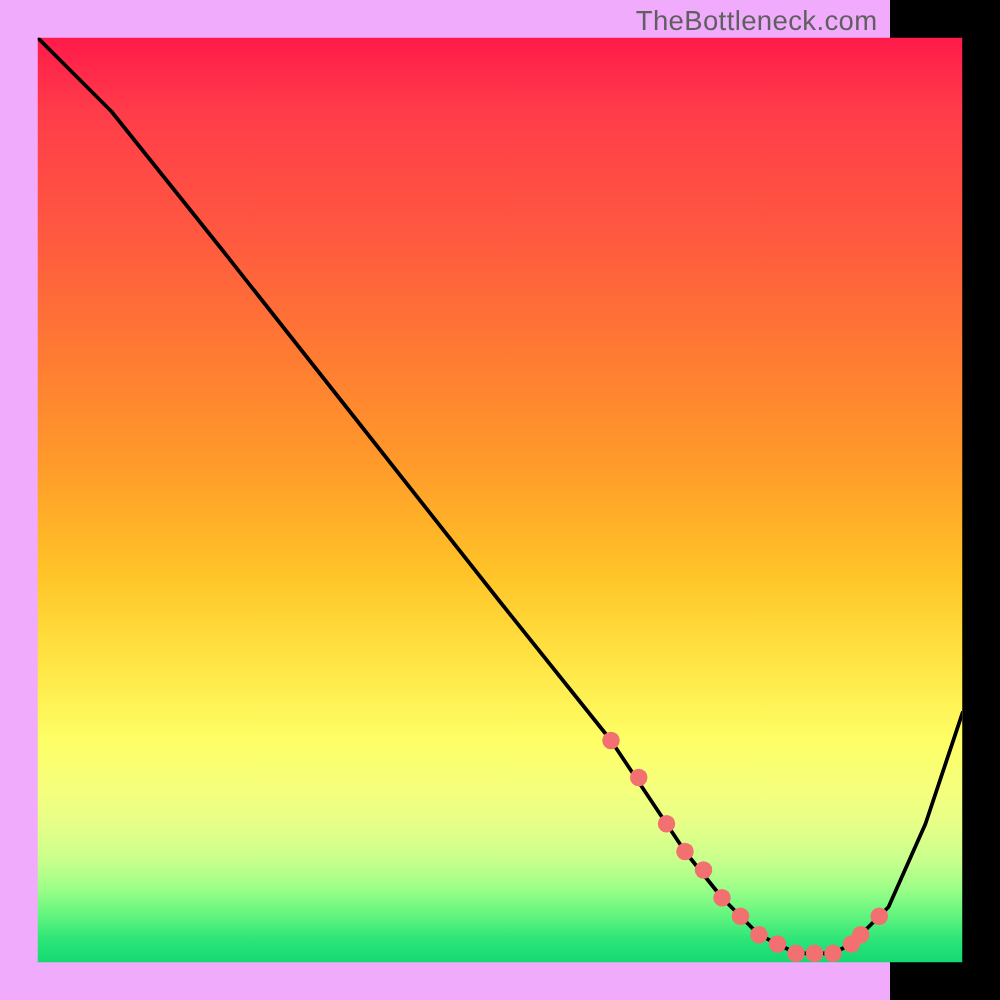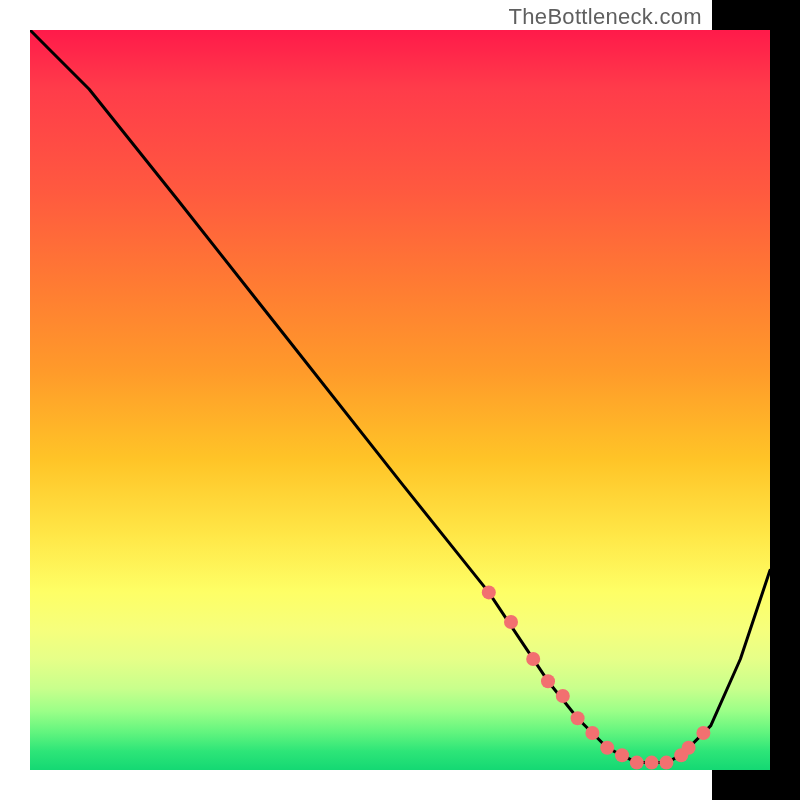--- a/index.html
+++ b/index.html
@@ -8,21 +8,21 @@
     width: 800px;
     height: 800px;
     background: #000;
     font-family: Arial, Helvetica, sans-serif;
     overflow: hidden;
   }
   .frame {
     position: relative;
     width: 712px;
     height: 800px;
-    background: #ffffff;
+    background: #f0abfc;
   }
   .watermark {
     position: absolute;
     top: 4px;
     right: 10px;
     color: #5f5f5f;
     font-size: 22px;
     font-weight: 500;
     letter-spacing: 0.3px;
     z-index: 30;

